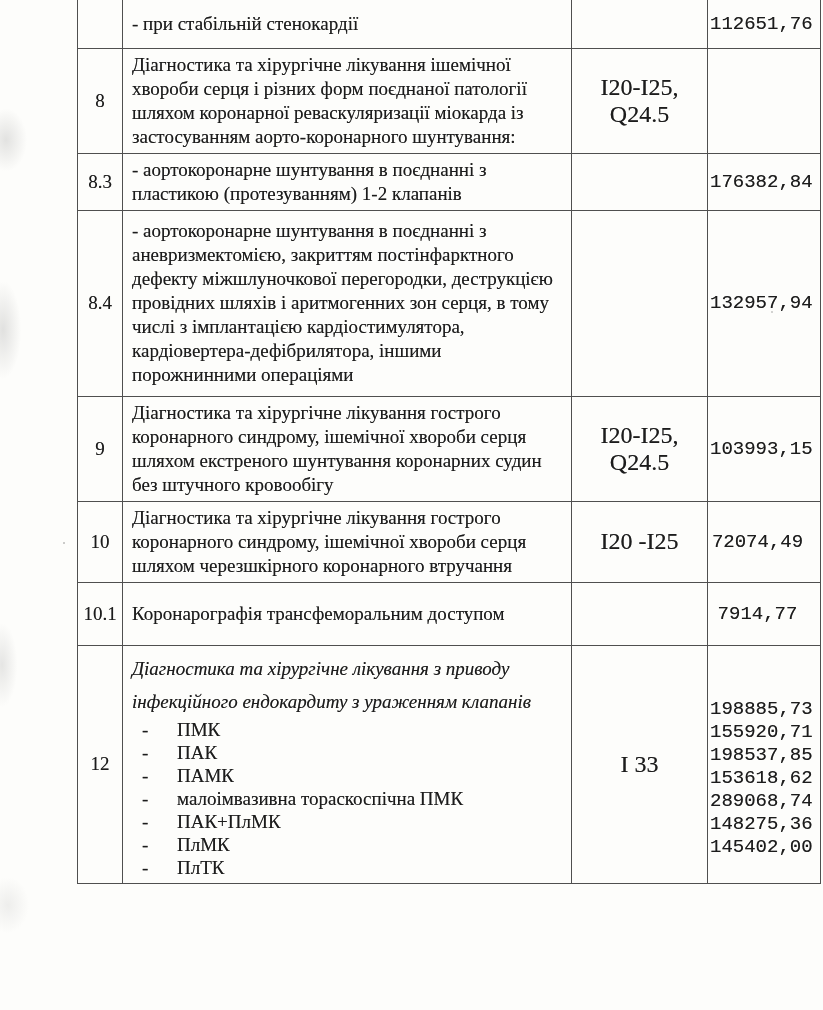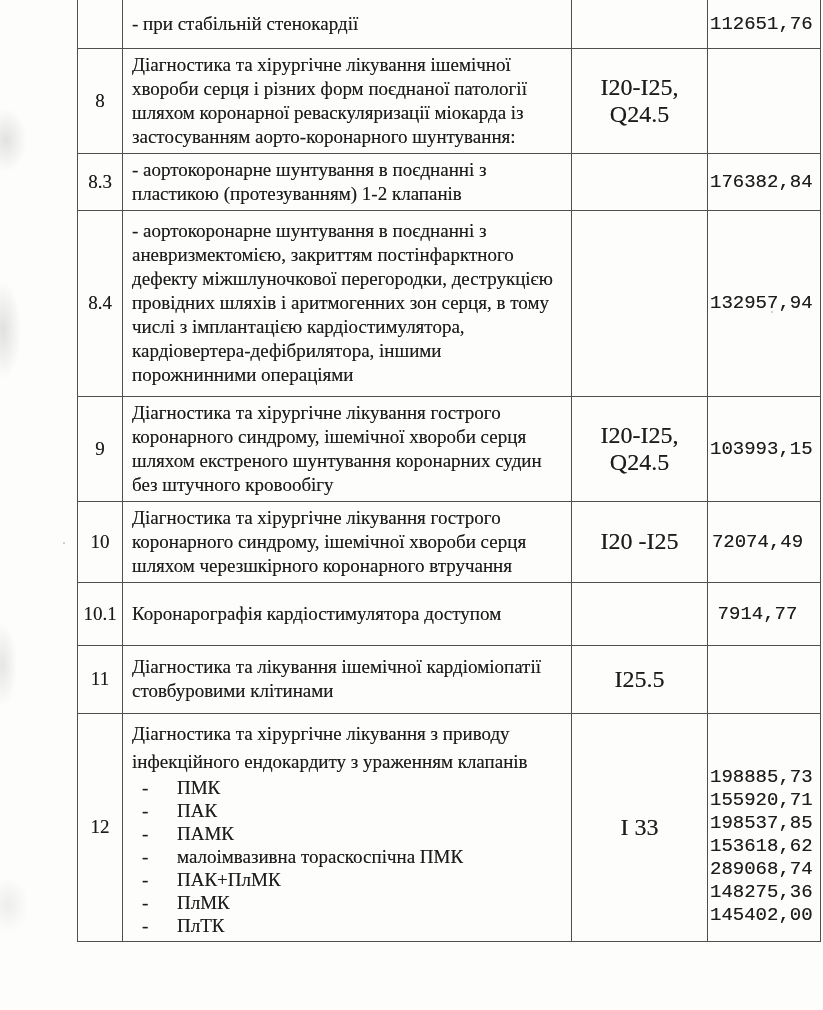--- a/index.html
+++ b/index.html
@@ -51,21 +51,21 @@
   tr.r5 { height: 186px; }
   tr.r6 { height: 95px; }
   tr.r7 { height: 70px; }
   tr.r8 { height: 63px; }
   tr.r9 { height: 68px; }
   tr.r10 { height: 210px; }
   
   td.desc12, td.price12 { vertical-align: top; }
   td.desc12 { padding-top: 6px; }
   td.price12 { padding-top: 6px; }
-  .intro { line-height: 28px; }
+  .intro { line-height: 33px; font-style: italic; }
   .item { display: flex; line-height: 23px; padding-left: 10px; }
   .item .dash { flex: 0 0 35px; }
   .item .lbl { flex: 1 1 auto; }
   .pspacer { height: 46px; }
   .pline { line-height: 23px; }
 </style>
 </head>
 <body>
 
 <div class="page">
@@ -117,31 +117,25 @@
 
     <tr class="r7">
       <td class="num">10</td>
       <td class="desc">Діагностика та хірургічне лікування гострого коронарного синдрому, ішемічної хвороби серця шляхом черезшкірного коронарного втручання</td>
       <td class="code">I20 -I25</td>
       <td class="price">72074,49</td>
     </tr>
 
     <tr class="r8">
       <td class="num">10.1</td>
-      <td class="desc">Коронарографія кардіостимулятора доступом</td>
+      <td class="desc">Коронарографія трансфеморальним доступом</td>
       <td class="code"></td>
       <td class="price">7914,77</td>
     </tr>
 
-    <tr class="r9">
-      <td class="num">11</td>
-      <td class="desc">Діагностика та лікування ішемічної кардіоміопатії стовбуровими клітинами</td>
-      <td class="code">I25.5</td>
-      <td class="price"></td>
-    </tr>
 
     <tr class="r10">
       <td class="num">12</td>
       <td class="desc desc12">
         <div class="intro">Діагностика та хірургічне лікування з приводу інфекційного ендокардиту з ураженням клапанів</div>
         <div class="item">
           <span class="dash">-</span>
           <span class="lbl">ПМК</span>
         </div>
         <div class="item">

